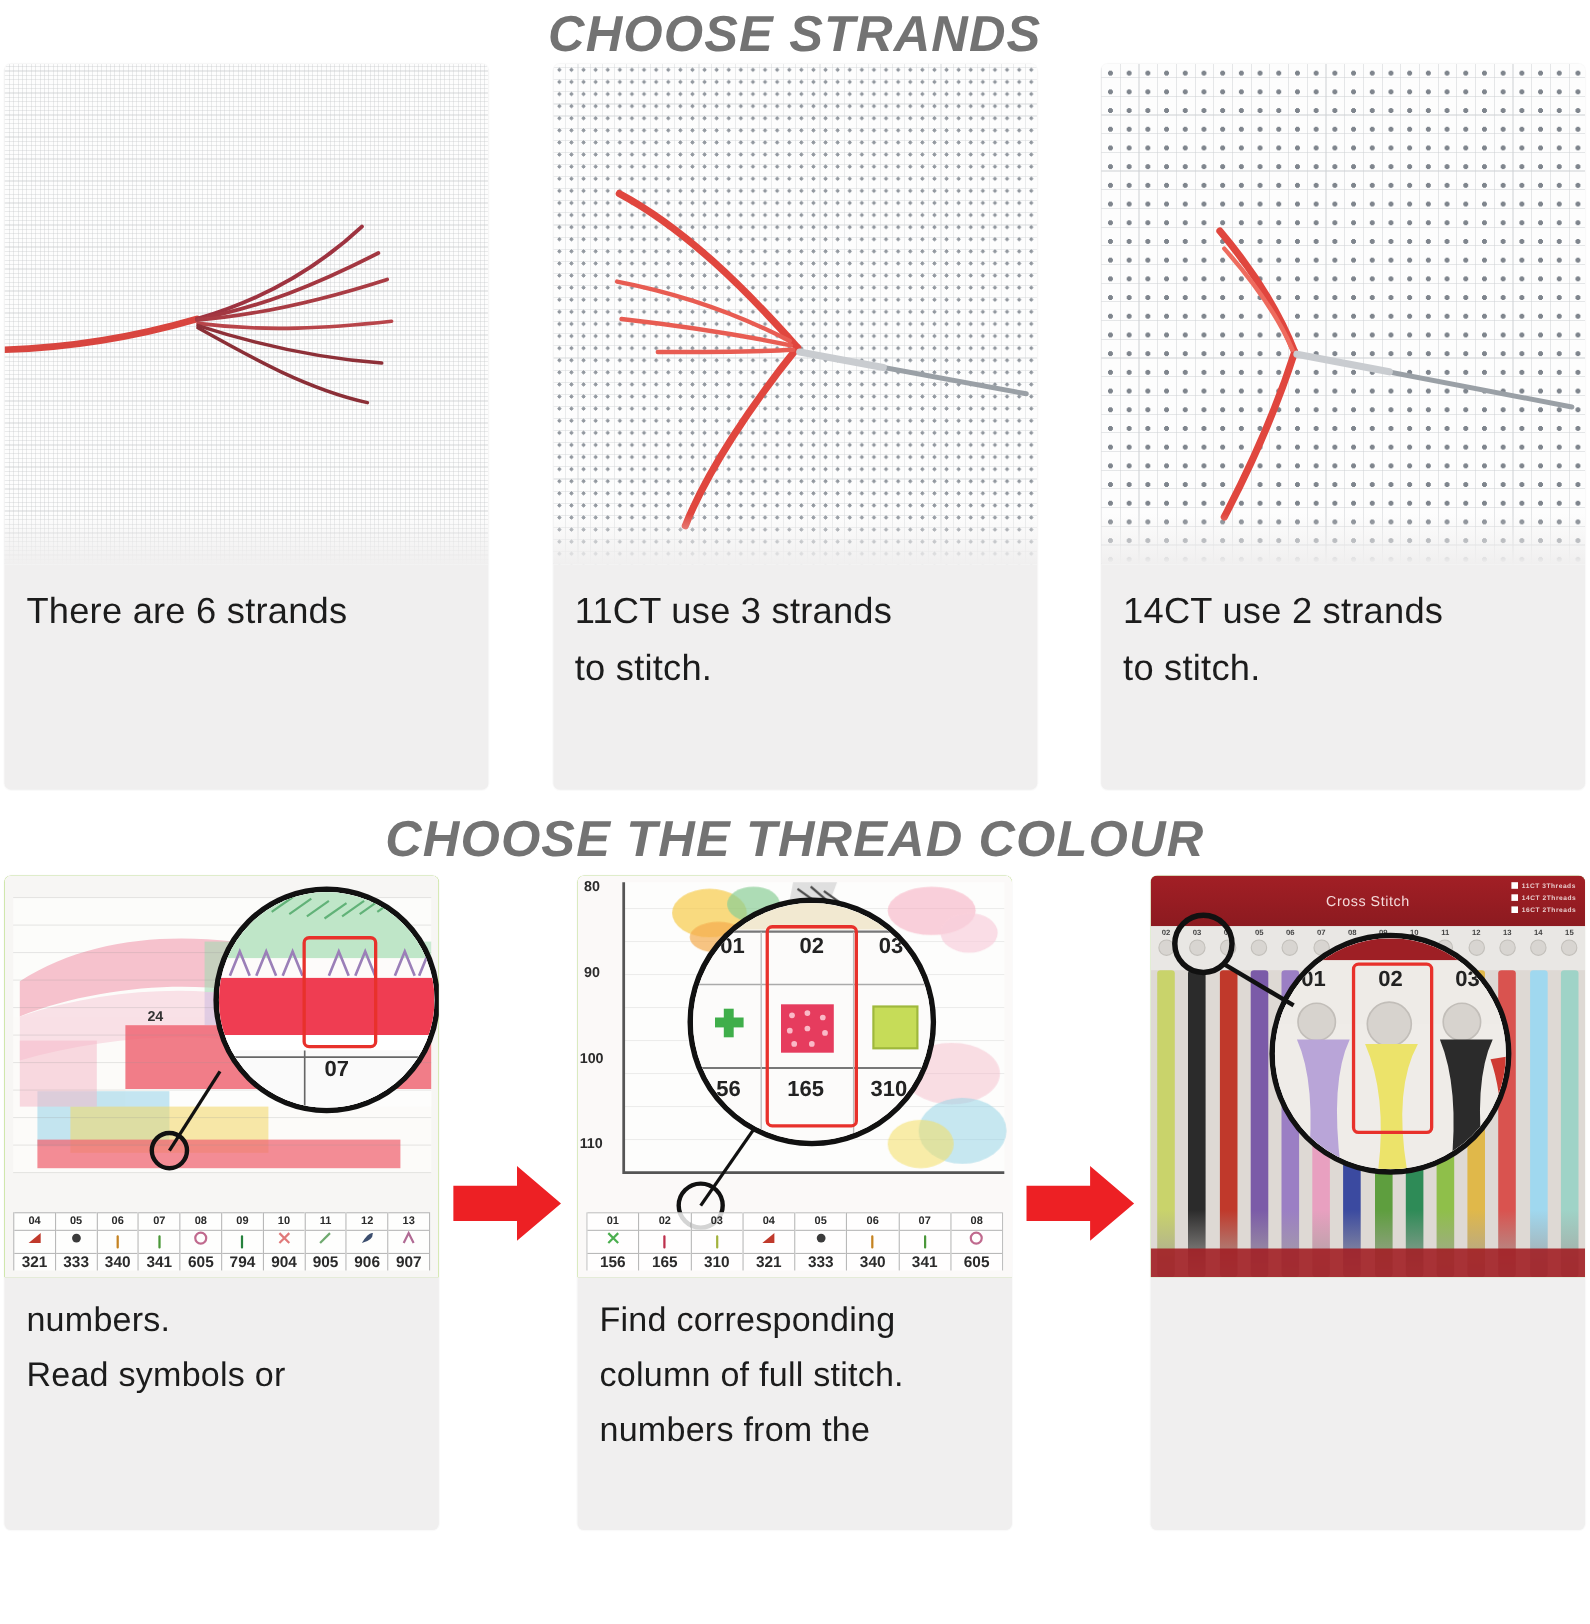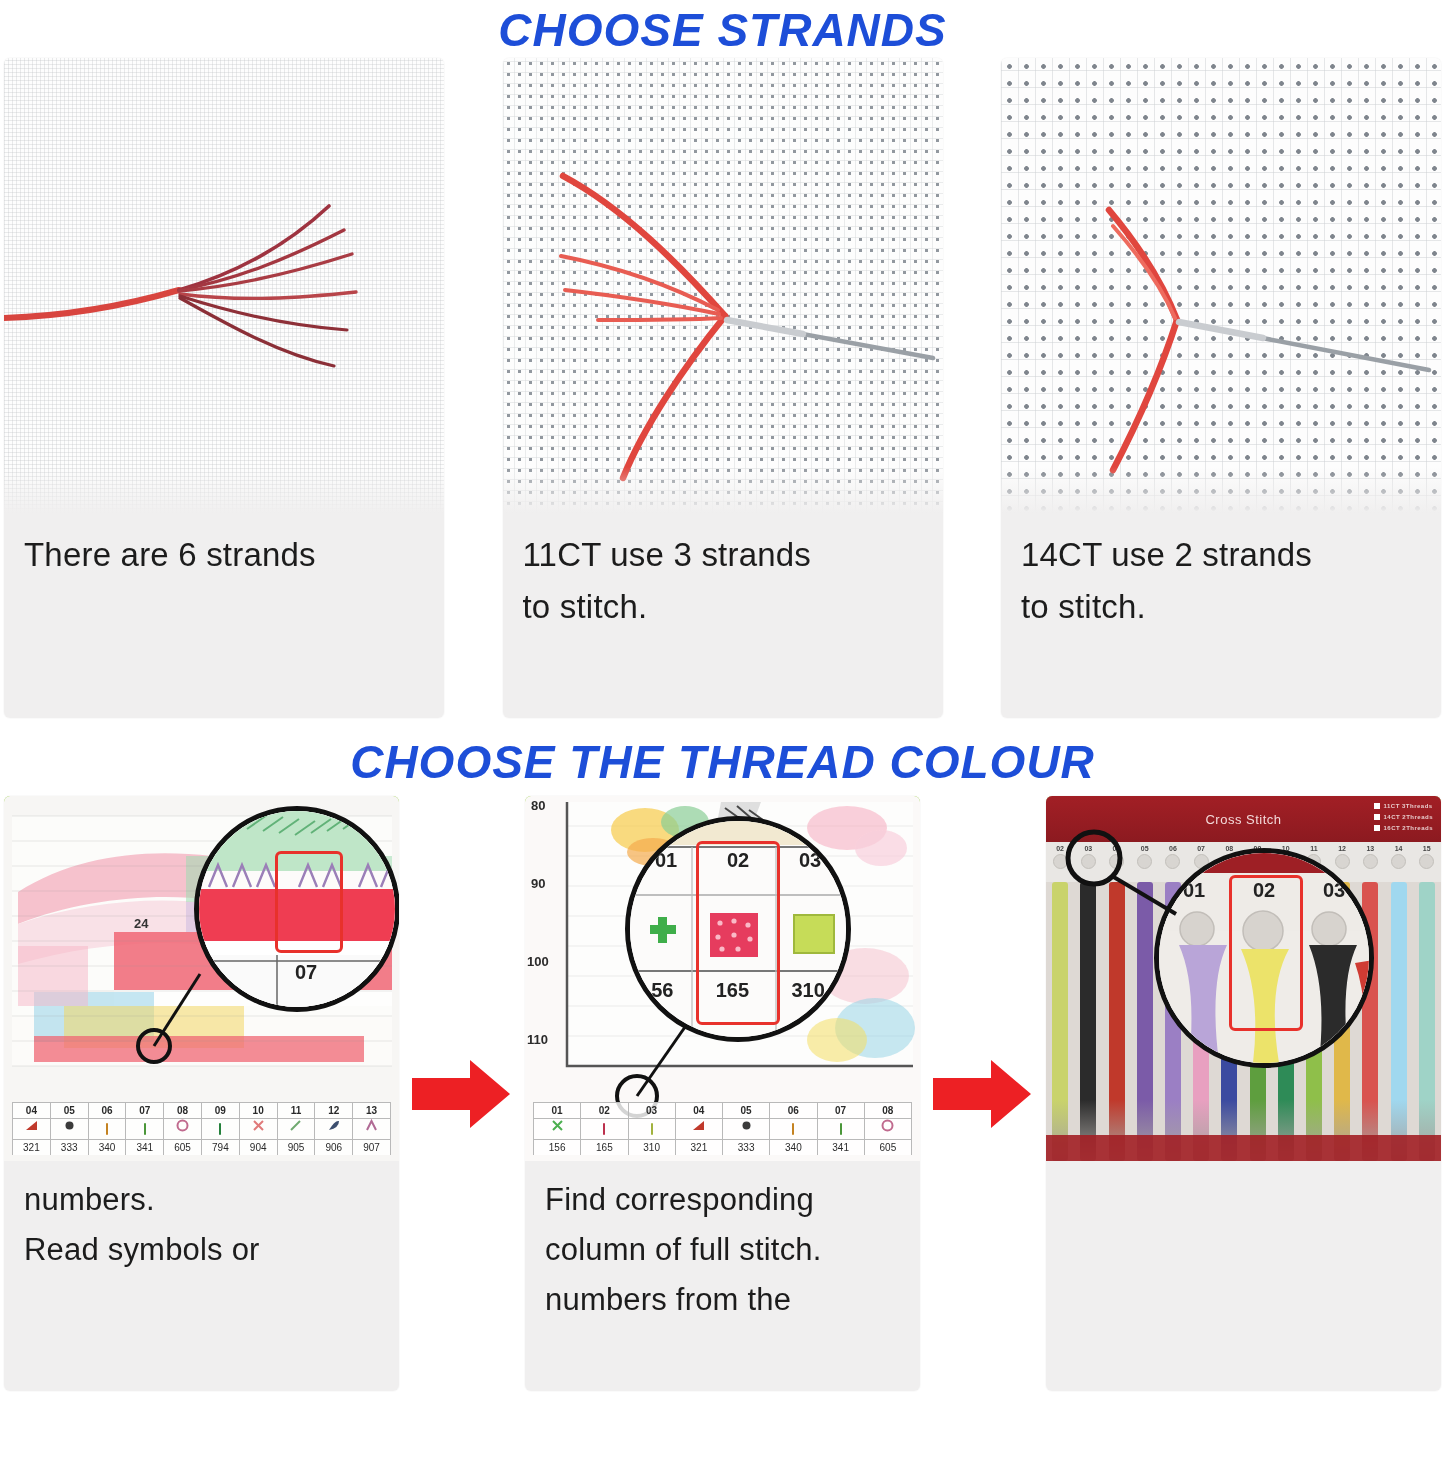--- a/index.html
+++ b/index.html
@@ -9,21 +9,21 @@
     background:#ffffff;
     font-family:"Liberation Sans", sans-serif;
     overflow:hidden;
     position:relative;
   }
   
   .heading{
     text-align:center;
     font-weight:bold;
     font-style:italic;
-    color:#1d4ed8;
+    color:#737373;
     letter-spacing:1px;
   }
   #heading-strands{
     font-size:46px;
     line-height:56px;
     padding-top:2px;
     height:56px;
   }
   #heading-colour{
     font-size:46px;
@@ -120,21 +120,21 @@
   .mini-col:last-child{border-right:1px solid #b9b9b9;}
   .mini-num{
     font-size:10px;font-weight:bold;line-height:15px;
     border-bottom:1px solid #b9b9b9;border-top:1px solid #b9b9b9;
   }
   .mini-sym{
     height:20px;line-height:20px;
     border-bottom:1px solid #b9b9b9;
     display:flex;align-items:center;justify-content:center;
   }
-  .mini-dmc{font-size:10px;font-weight:normal;line-height:15px;}
+  .mini-dmc{font-size:14px;font-weight:bold;line-height:15px;}
   .sym-box{width:13px;height:13px;border-radius:2px;}
 
   
   .mag{
     position:absolute;border-radius:50%;
     border:5px solid #111;
     overflow:hidden;
     background:#fff;
   }
 

